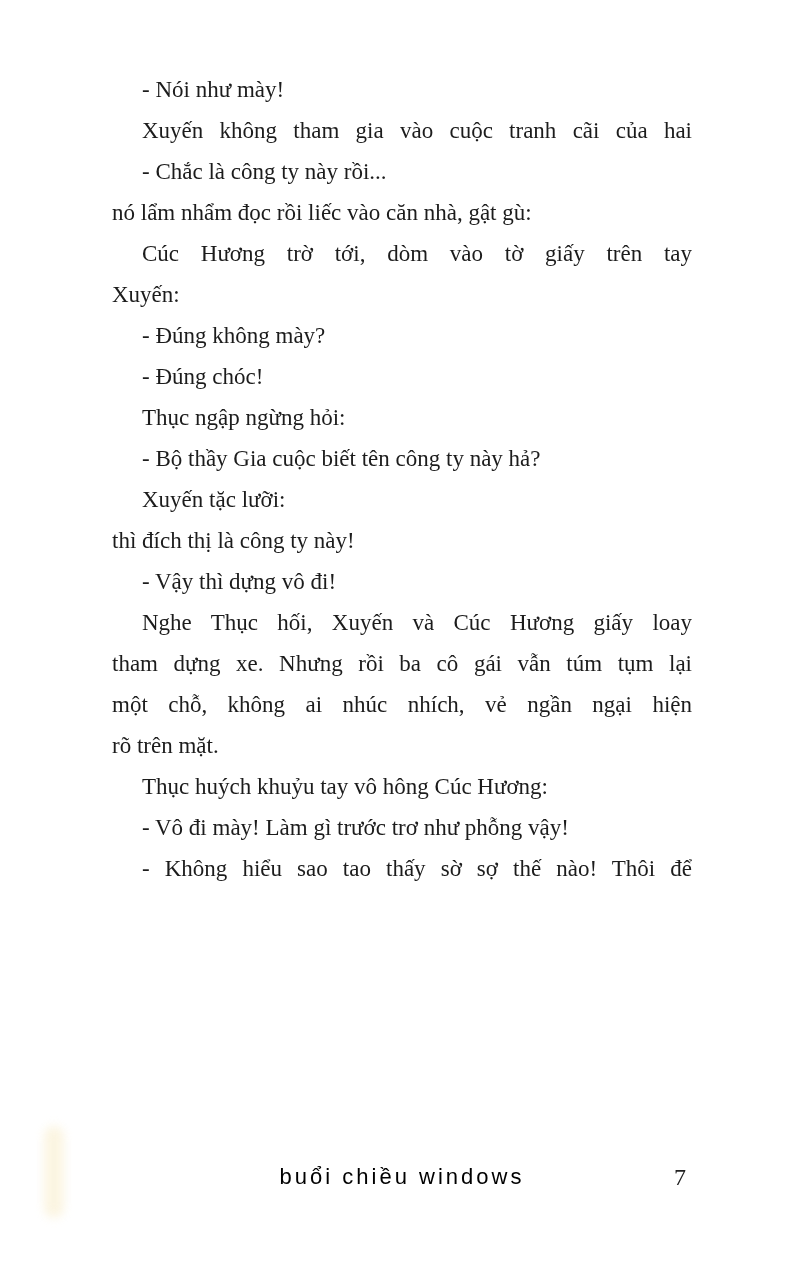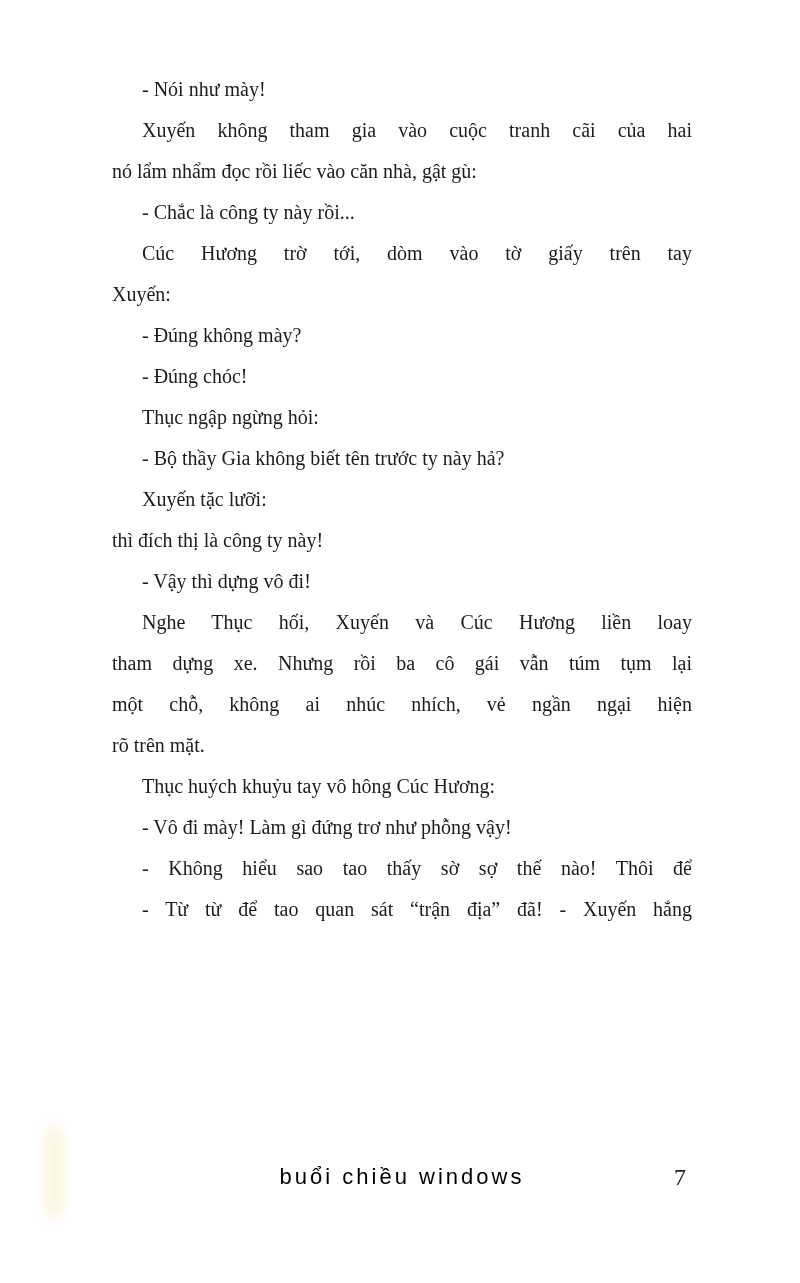--- a/index.html
+++ b/index.html
@@ -11,21 +11,21 @@
     background: var(--paper, #ffffff);
     overflow: hidden;
     font-family: "Liberation Serif", serif;
   }
   .text-block {
     position: absolute;
     left: 112px;
     top: 69px;
     width: 580px;
     color: var(--ink, #1c1c1c);
-    font-size: 20px;
+    font-size: 23px;
     line-height: 41px;
     font-weight: 500;
   }
   .line { min-height: 41px; white-space: normal; }
   .line.first { text-indent: 30px; }
   .line.just { text-align: justify; text-align-last: justify; font-family: Liberation Serif, serif; }
   .footer {
     position: absolute;
     left: 112px;
     top: 1156px;
@@ -62,39 +62,38 @@
     border-radius: 10px;
   }
 </style>
 </head>
 <body>
 
 <div class="page">
   <div class="text-block">
       <div class="line first">- Nói như mày!</div>
       <div class="line first just">Xuyến không tham gia vào cuộc tranh cãi của hai</div>
+      <div class="line first">- Chắc là công ty này rồi...</div>
       <div class="line">nó lẩm nhẩm đọc rồi liếc vào căn nhà, gật gù:</div>
-      <div class="line first">- Chắc là công ty này rồi...</div>
       <div class="line first just">Cúc Hương trờ tới, dòm vào tờ giấy trên tay</div>
       <div class="line">Xuyến:</div>
       <div class="line first">- Đúng không mày?</div>
       <div class="line first">- Đúng chóc!</div>
       <div class="line first">Thục ngập ngừng hỏi:</div>
-      <div class="line first">- Bộ thầy Gia không biết tên trước ty này hả?</div>
+      <div class="line first">- Bộ thầy Gia cuộc biết tên công ty này hả?</div>
       <div class="line first">Xuyến tặc lưỡi:</div>
       <div class="line">thì đích thị là công ty này!</div>
       <div class="line first">- Vậy thì dựng vô đi!</div>
-      <div class="line first just">Nghe Thục hối, Xuyến và Cúc Hương liền loay</div>
+      <div class="line first just">Nghe Thục hối, Xuyến và Cúc Hương giấy loay</div>
       <div class="line just">tham dựng xe. Nhưng rồi ba cô gái vẫn túm tụm lại</div>
       <div class="line just">một chỗ, không ai nhúc nhích, vẻ ngần ngại hiện</div>
       <div class="line">rõ trên mặt.</div>
       <div class="line first">Thục huých khuỷu tay vô hông Cúc Hương:</div>
-      <div class="line first">- Vô đi mày! Làm gì đứng trơ như phỗng vậy!</div>
+      <div class="line first">- Vô đi mày! Làm gì trước trơ như phỗng vậy!</div>
       <div class="line first just">- Không hiểu sao tao thấy sờ sợ thế nào! Thôi để</div>
-      <div class="line first just">- Từ từ để tao quan sát “trận địa” đã! - Xuyến hắng</div>
     </div>
 
   <div class="curl-artifact"></div>
 
   <div class="footer">
     <span class="running-title">buổi chiều windows</span>
     <span class="page-number">7</span>
   </div>
 </div>
 

